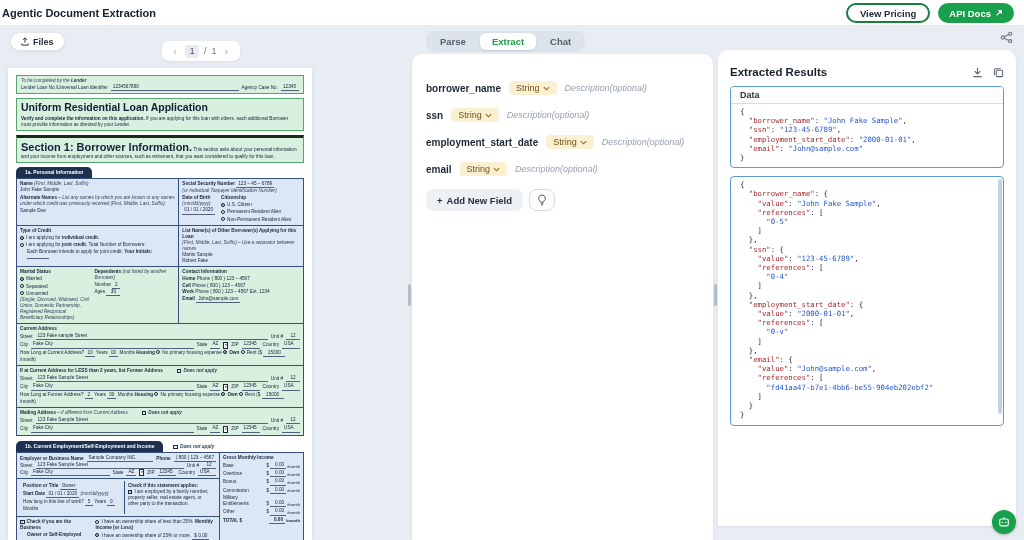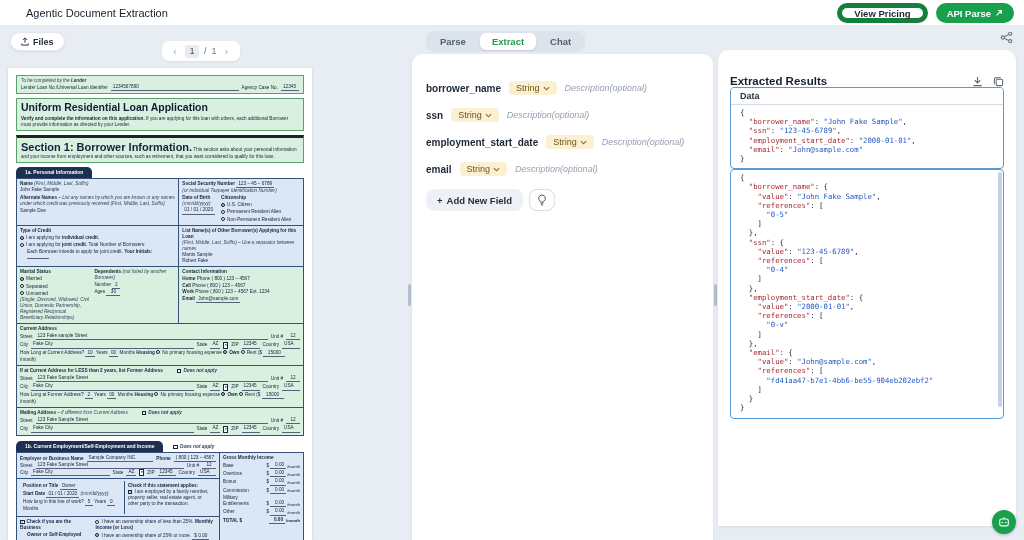--- a/index.html
+++ b/index.html
@@ -1,23 +1,23 @@
 <!DOCTYPE html>
 <html><head>
 <meta charset="utf-8">
 <style>
   * { margin:0; padding:0; box-sizing:border-box; }
   html,body { width:1024px; height:540px; overflow:hidden; font-family:"Liberation Sans",sans-serif; background:#e8edf3; }
   .app { position:relative; width:1024px; height:540px; }
 
   
   .hdr { position:absolute; top:0; left:0; right:0; height:26px; background:#fff; border-bottom:1px solid #e7eaee; z-index:5; }
-  .hdr-title { position:absolute; left:26px; top:7px; font-size:11px; font-weight:normal; color:#15212e; }
+  .hdr-title { position:absolute; left:2px; top:7px; font-size:11px; font-weight:bold; color:#15212e; }
   .hdr-actions { position:absolute; right:10px; top:3px; display:flex; gap:8px; }
-  .btn-outline { height:20px; padding:0 12px; border:5px solid #15803d; border-radius:10px; background:#fff; font-size:9.5px; font-weight:bold; color:#1d2836; display:flex; align-items:center; cursor:pointer;text-align:right; }
+  .btn-outline { height:20px; padding:0 12px; border:2px solid #15803d; border-radius:10px; background:#fff; font-size:9.5px; font-weight:bold; color:#1d2836; display:flex; align-items:center; cursor:pointer;text-align:right; }
   .btn-green { height:20px; padding:0 11px; border:none; border-radius:10px; background:#18a04c; font-size:9.5px; font-weight:bold; color:#fff; display:flex; align-items:center; gap:4px; cursor:pointer; }
 
   .main { position:absolute; top:26px; left:0; right:0; bottom:0; background:#e8edf3; }
 
   
   .files-btn { position:absolute; left:10px; top:6px; height:19px; padding:0 10px; background:#fff; border:1px solid #e3e7ed; border-radius:10px; box-shadow:0 1px 2px rgba(20,40,70,.08); display:flex; align-items:center; gap:4px; font-size:9px; font-weight:bold; color:#232f3e; cursor:pointer; }
   .pager { position:absolute; left:162px; top:15px; height:20px; padding:0 8px; background:#fff; border-radius:7px; box-shadow:0 1px 2px rgba(20,40,70,.08); display:flex; align-items:center; gap:5px; font-size:9px; color:#6a7585; }
   .pg-chev { width:10px; text-align:center; color:#9aa4b2; font-size:10px; cursor:pointer; }
   .pg-box { min-width:14px; height:13px; background:#e8ecf1; border-radius:3px; text-align:center; line-height:13px; color:#3c4757; font-size:8.5px; }
 
@@ -88,27 +88,27 @@
   #schema-fields { margin-top:14px; }
   .sfield { display:flex; align-items:center; gap:8px; margin-bottom:13px; }
   .fname { font-size:10px; font-weight:bold; color:#1d2836; }
   .ftype { display:inline-flex; align-items:center; gap:3px; background:#fbf1d2; border-radius:4px; padding:2px 7px; font-size:9px; color:#6e5412; cursor:pointer; }
   .fdesc { font-size:9px; font-style:italic; color:#97a0b1; cursor:text; }
   .add-row { display:flex; align-items:center; gap:6px; margin-top:4px; }
   .add-btn { height:22px; padding:0 11px; border:none; border-radius:8px; background:#edf1f6; font-size:9.5px; font-weight:bold; color:#232f3e; display:flex; align-items:center; gap:4px; cursor:pointer; }
   .bulb-btn { width:26px; height:22px; border:1px solid #d5dbe2; border-radius:8px; background:#fff; display:flex; align-items:center; justify-content:center; cursor:pointer; }
 
   
-  .right-card { position:absolute; left:718px; top:24px; width:298px; bottom:14px; background:#fff; border-radius:10px 10px 0 0; box-shadow:0 1px 3px rgba(20,40,70,.08); padding:25px 12px; }
+  .right-card { position:absolute; left:718px; top:24px; width:298px; bottom:14px; background:#fff; border-radius:10px 10px 0 0; box-shadow:0 1px 3px rgba(20,40,70,.08); padding:16px 12px; }
   .res-head { display:flex; align-items:center; }
   .res-title { flex:1; font-size:11.5px; font-weight:bold; color:#17212e; }
   .res-icons { display:flex; gap:10px; color:#5b6673; }
   .res-icons svg { cursor:pointer; }
   .res-sub { margin-top:6px; font-size:9px; color:#6c7785; }
-  .jbox { border:1px solid #5b9bd5; border-radius:4px; overflow:hidden; }
+  .jbox { border:1px solid #5b9bd5; border-radius:4px; margin-top:8px; overflow:hidden; }
   .jbox-head { font-size:9px; font-weight:bold; color:#2a3442; padding:3px 9px; border-bottom:1px solid #d7dde5; background:#fdfdfe; }
   .jbox-body { position:relative; padding:3px 9px 5px; font-family:"DejaVu Sans Mono",monospace; font-size:7.3px; line-height:9.2px; color:#24292f; }
   .cl { white-space:pre; }
   .jk { color:#a6292e; }
   .js { color:#2457c5; }
   .sb { position:absolute; right:1px; top:2px; width:4px; height:95%; border-radius:2px; background:#c3d2e4; }
 
   
   .share-btn { position:absolute; right:11px; top:5px; color:#6b7684; cursor:pointer; }
   .fab { position:absolute; right:8px; bottom:6px; width:24px; height:24px; border-radius:50%; background:#18a04c; display:flex; align-items:center; justify-content:center; box-shadow:0 1px 3px rgba(0,0,0,.25); cursor:pointer; }
@@ -116,21 +116,21 @@
 </head>
 <body>
 
 <div class="app">
 
   <div class="hdr">
     <div class="hdr-title">Agentic Document Extraction</div>
     <div class="hdr-actions">
       <button class="btn-outline">View Pricing</button>
       <button class="btn-green">
-        <span>API Parse</span>
+        <span>API Docs</span>
         <svg width="8" height="8" viewBox="0 0 10 10">
             <path d="M2 8L8 2M4 2h4v4" fill="none" stroke="#fff" stroke-width="1.5"></path>
           </svg>
       </button>
     </div>
   </div>
 
   <div class="main">
 
     <button class="files-btn">

